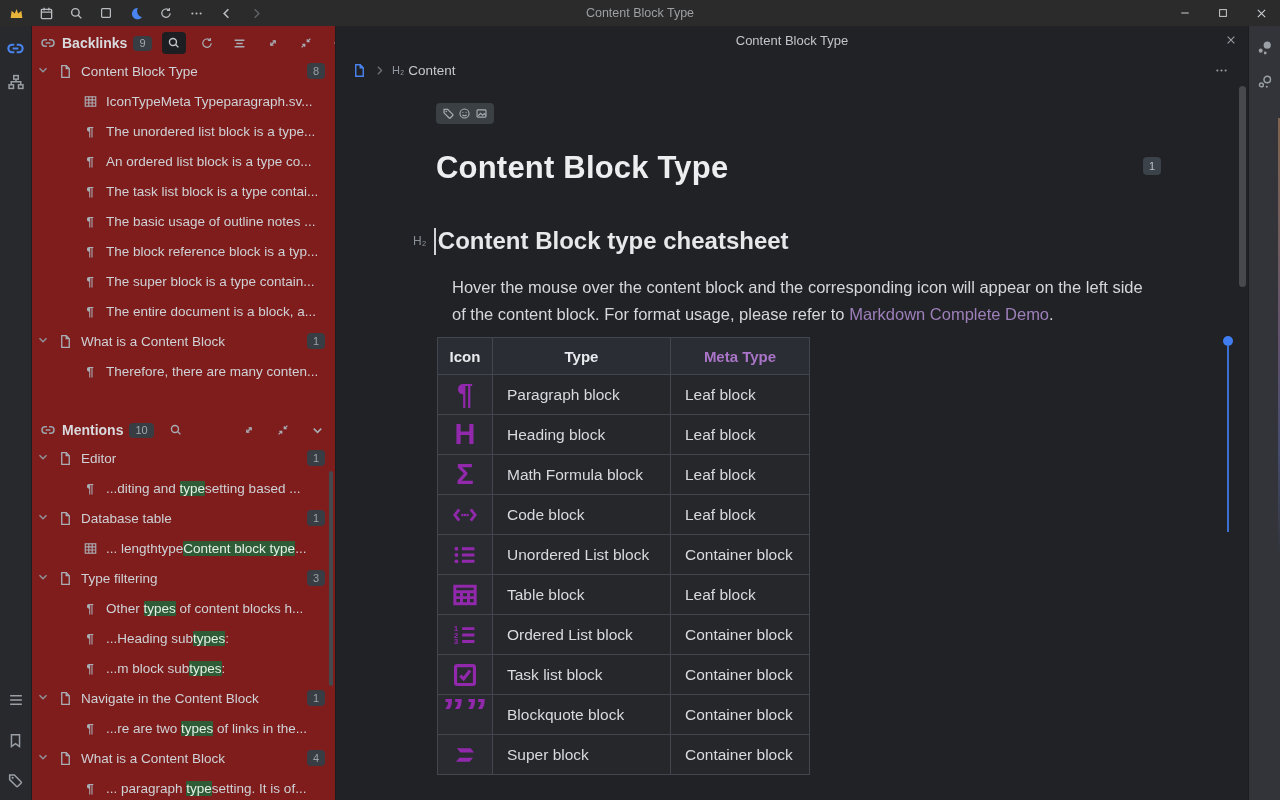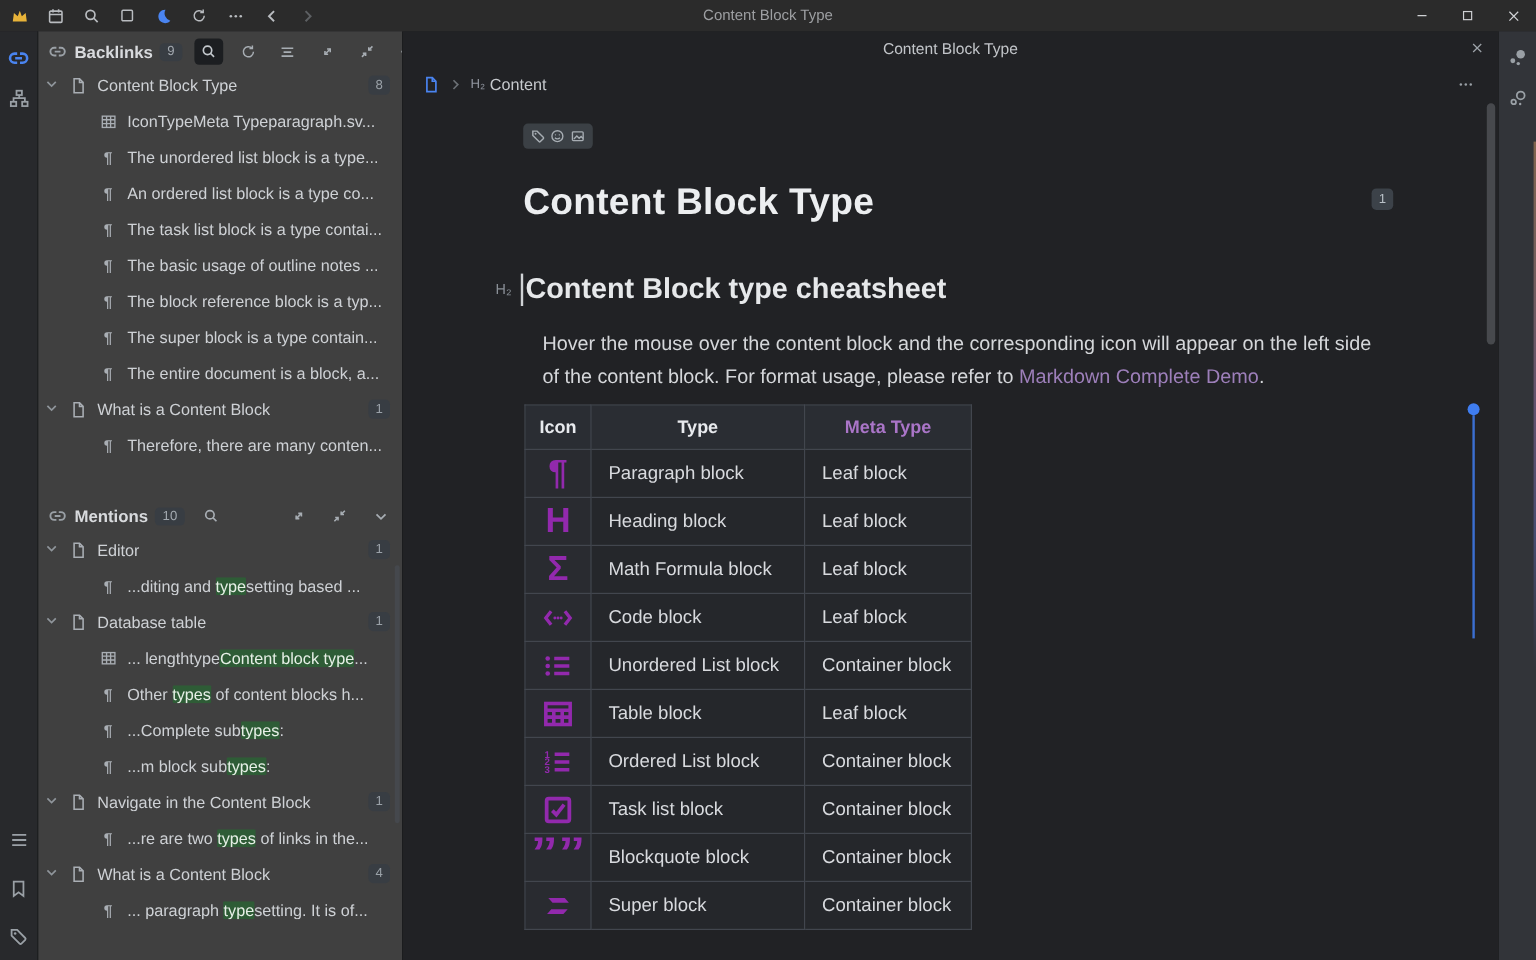--- a/index.html
+++ b/index.html
@@ -26,21 +26,21 @@
   .dock-left { width:32px; background:#28292c; border-right:1px solid #1c1d1f;
     display:flex; flex-direction:column; align-items:center; position:relative; }
   .dock-ico { width:24px; height:24px; display:flex; align-items:center; justify-content:center;
     color:#9aa0a6; margin-top:10px; }
   .dock-ico.active { color:#4a84f0; }
   .dock-bottom { position:absolute; bottom:8px; left:0; right:0;
     display:flex; flex-direction:column; align-items:center; }
   .dock-bottom .dock-ico { margin-top:16px; }
 
   
-  .sidebar { width:304px; background:#404040; border-right:1px solid #1b1c1e; position:relative; overflow:hidden; }
+  .sidebar { width:304px; background:#7f1d1d; border-right:1px solid #1b1c1e; position:relative; overflow:hidden; }
   .panel-backlinks { position:absolute; top:0; left:0; right:0; height:359px; overflow:hidden; }
   .panel-mentions  { position:absolute; top:387px; left:0; right:0; bottom:0; overflow:hidden; }
   .panel-head { height:30px; display:flex; align-items:center; padding:4px 6px 0 8px; gap:6px; }
   .panel-head .head-ico { color:#9aa0a6; }
   .panel-title { font-size:14px; font-weight:bold; color:#d8dadd; }
   .count-badge { background:#383d43; color:#a2a8af; font-size:11px; padding:2px 6px;
     border-radius:4px; line-height:1; }
   .head-tools { display:flex; align-items:center; gap:9px; margin-left:4px; color:#a7adb3; }
   .tool-btn { width:24px; height:22px; display:flex; align-items:center; justify-content:center;
     border-radius:4px; }
@@ -450,31 +450,46 @@
           </div>
           <div class="tree-row lvl1">
             <span class="row-ico">
               <svg width="15" height="15" viewBox="0 0 16 16" fill="none" stroke="currentColor" stroke-width="1.2">
                 <rect x="2.4" y="3" width="11.2" height="10"></rect>
                 <path d="M2.4 6.2h11.2M2.4 9.6h11.2M6.2 3v10M9.8 3v10"></path>
               </svg>
             </span>
             <span class="label"><span>... lengthtype</span><span class="hl">Content block type</span><span>...</span></span>
           </div>
+          <div class="tree-row">
+            <span class="twisty">
+              <svg width="14" height="14" viewBox="0 0 16 16" fill="none" stroke="currentColor" stroke-width="1.6">
+                <path d="M4 6 8 10 12 6"></path>
+              </svg>
+            </span>
+            <span class="row-ico">
+              <svg width="15" height="15" viewBox="0 0 16 16" fill="none" stroke="currentColor" stroke-width="1.4">
+                <path d="M4 1.8h4.8l3.2 3.2v9.2H4z"></path>
+                <path d="M8.8 1.8v3.2H12"></path>
+              </svg>
+            </span>
+            <span class="label"><span>Type filtering</span></span>
+            <span class="badge">3</span>
+          </div>
           <div class="tree-row lvl1">
             <span class="row-ico">
               <span class="pilcrow-glyph">¶</span>
             </span>
             <span class="label"><span>Other </span><span class="hl">types</span><span> of content blocks h...</span></span>
           </div>
           <div class="tree-row lvl1">
             <span class="row-ico">
               <span class="pilcrow-glyph">¶</span>
             </span>
-            <span class="label"><span>...Complete sub</span><span class="hl">types</span><span>:</span></span>
+            <span class="label"><span>...Heading sub</span><span class="hl">types</span><span>:</span></span>
           </div>
           <div class="tree-row lvl1">
             <span class="row-ico">
               <span class="pilcrow-glyph">¶</span>
             </span>
             <span class="label"><span>...m block sub</span><span class="hl">types</span><span>:</span></span>
           </div>
           <div class="tree-row">
             <span class="twisty">
               <svg width="14" height="14" viewBox="0 0 16 16" fill="none" stroke="currentColor" stroke-width="1.6">

